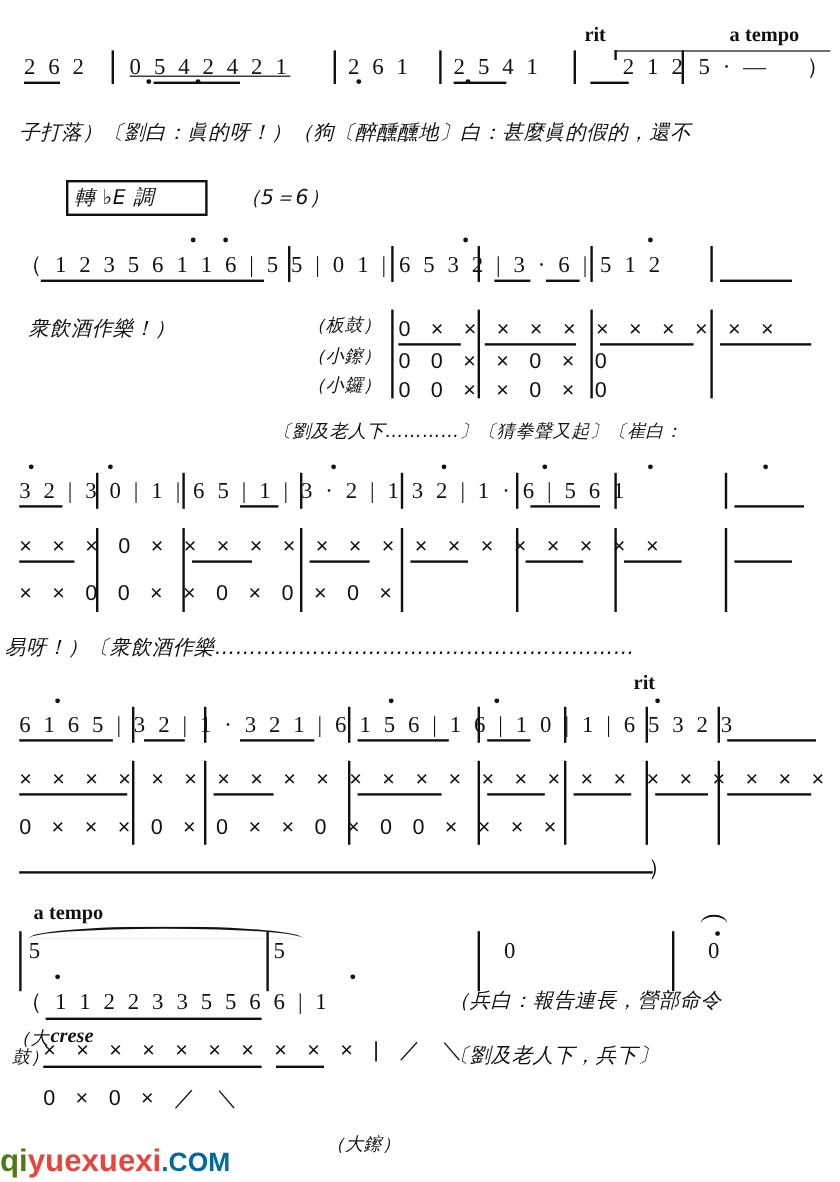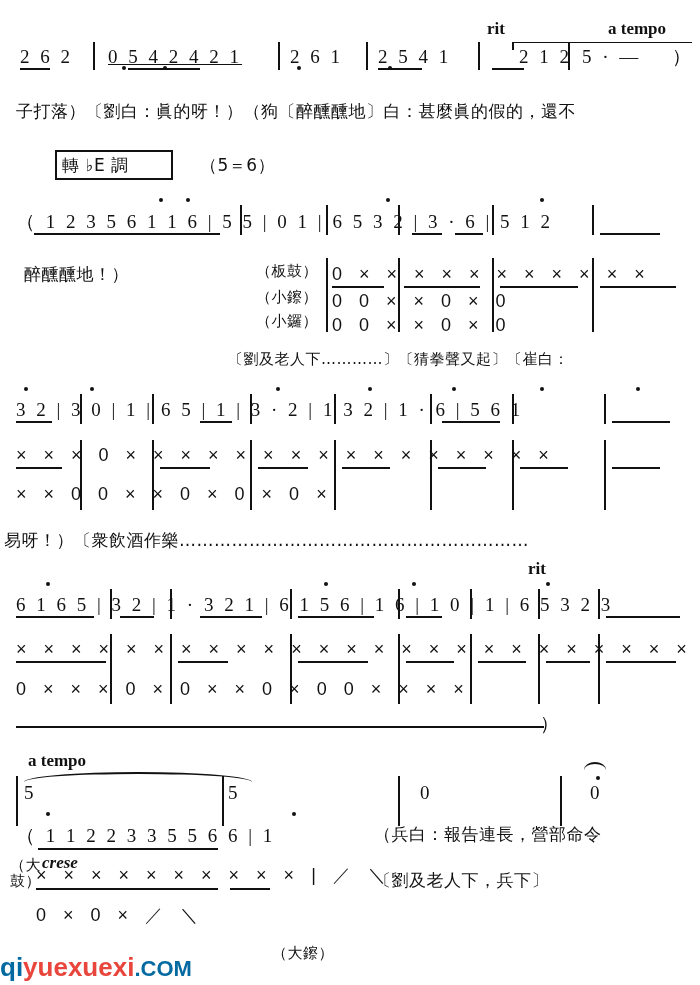--- a/index.html
+++ b/index.html
@@ -28,20 +28,21 @@
   }
   .num {
     font-family: "Liberation Serif", serif;
     font-size: 19px;
     letter-spacing: 3px;
   }
   .cn {
     font-family: "DejaVu Sans", sans-serif;
     font-size: 17px;
     letter-spacing: 0.5px;
+    font-style: italic;
   }
   .cn-sm {
     font-size: 15px;
   }
   .lat {
     font-family: "Liberation Serif", serif;
     font-style: normal;
     font-size: 17px;
     font-weight: bold;
   }
@@ -87,21 +88,21 @@
   }
   .watermark {
     position: absolute;
     left: 0;
     bottom: 2px;
     font-family: "Liberation Sans", sans-serif;
     font-size: 26px;
     font-weight: bold;
     letter-spacing: 0px;
   }
-  .wm-q { color: #0369a1; }
+  .wm-q { color: #4d7c0f; }
   .wm-rest { color: #e8453c; }
   .wm-com { color: #0369a1; font-size: 22px; }
   .slur {
     position: absolute;
     border-top: 2px solid #111;
     border-radius: 50%/100% 100% 0 0;
     height: 10px;
     box-sizing: border-box;
   }
 </style>
@@ -158,21 +159,21 @@
     <div class="beam" style="left:34px;top:233px;width:186px;"></div>
     <div class="beam" style="left:412px;top:233px;width:30px;"></div>
     <div class="beam" style="left:455px;top:233px;width:28px;"></div>
     <div class="beam" style="left:600px;top:233px;width:60px;"></div>
 
     <div class="dot" style="left:159px;top:198px;"></div>
     <div class="dot" style="left:186px;top:198px;"></div>
     <div class="dot" style="left:386px;top:198px;"></div>
     <div class="dot" style="left:540px;top:198px;"></div>
 
-    <div class="t cn" style="left:24px;top:266px;">醉醺醺地！）</div>
+    <div class="t cn" style="left:24px;top:266px;">衆飲酒作樂！）</div>
 
     <div class="t cn cn-sm" style="left:256px;top:264px;">（板鼓）</div>
     <div class="t cn cn-sm" style="left:256px;top:290px;">（小鑔）</div>
     <div class="t cn cn-sm" style="left:256px;top:314px;">（小鑼）</div>
 
     <div class="bar" style="left:326px;top:258px;height:74px;"></div>
     <div class="bar" style="left:398px;top:258px;height:74px;"></div>
     <div class="bar" style="left:492px;top:258px;height:74px;"></div>
     <div class="bar" style="left:592px;top:258px;height:74px;"></div>
 

